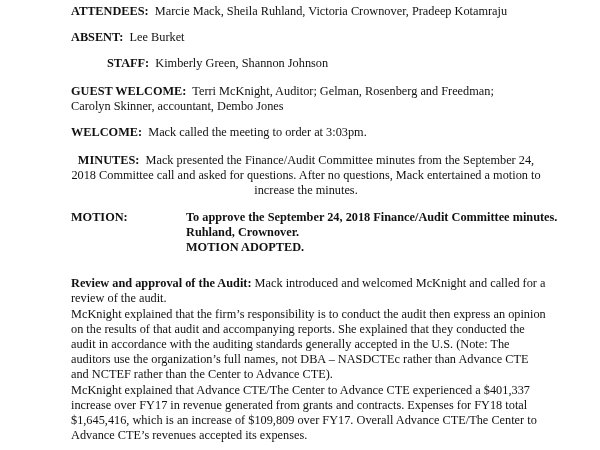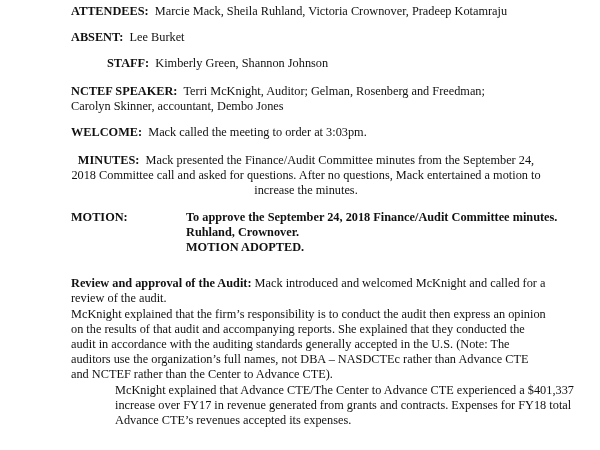--- a/index.html
+++ b/index.html
@@ -24,21 +24,21 @@
   <b>ABSENT:</b>&nbsp;
   <span>Lee Burket</span>
 </div>
 
 <div class="blk" style="top:56px;margin-left:36px;">
   <b>STAFF:</b>&nbsp;
   <span>Kimberly Green, Shannon Johnson</span>
 </div>
 
 <div class="blk" style="top:84px;">
-  <span class="ln"><b>NCTEF SPEAKER:</b>&nbsp;
+  <span class="ln"><b>GUEST WELCOME:</b>&nbsp;
   <span>Terri McKnight, Auditor; Gelman, Rosenberg and Freedman;</span></span>
   <span class="ln">Carolyn Skinner, accountant, Dembo Jones</span>
 </div>
 
 <div class="blk" style="top:125px;">
   <b>WELCOME:</b>&nbsp;
   <span>Mack called the meeting to order at 3:03pm.</span>
 </div>
 
 <div class="blk" style="top:153px;text-align:center;">
@@ -64,17 +64,18 @@
 </div>
 
 <div class="blk" style="top:307px;">
   <span class="ln">McKnight explained that the firm’s responsibility is to conduct the audit then express an opinion</span>
   <span class="ln">on the results of that audit and accompanying reports. She explained that they conducted the</span>
   <span class="ln">audit in accordance with the auditing standards generally accepted in the U.S. (Note: The</span>
   <span class="ln">auditors use the organization’s full names, not DBA – NASDCTEc rather than Advance CTE</span>
   <span class="ln">and NCTEF rather than the Center to Advance CTE).</span>
 </div>
 
-<div class="blk" style="top:383px;margin-left:44px;">
+<div class="blk" style="top:383px;">
   <span class="ln">McKnight explained that Advance CTE/The Center to Advance CTE experienced a $401,337</span>
   <span class="ln">increase over FY17 in revenue generated from grants and contracts. Expenses for FY18 total</span>
+  <span class="ln">$1,645,416, which is an increase of $109,809 over FY17. Overall Advance CTE/The Center to</span>
   <span class="ln">Advance CTE’s revenues accepted its expenses.</span>
 </div>
 
 </body></html>

